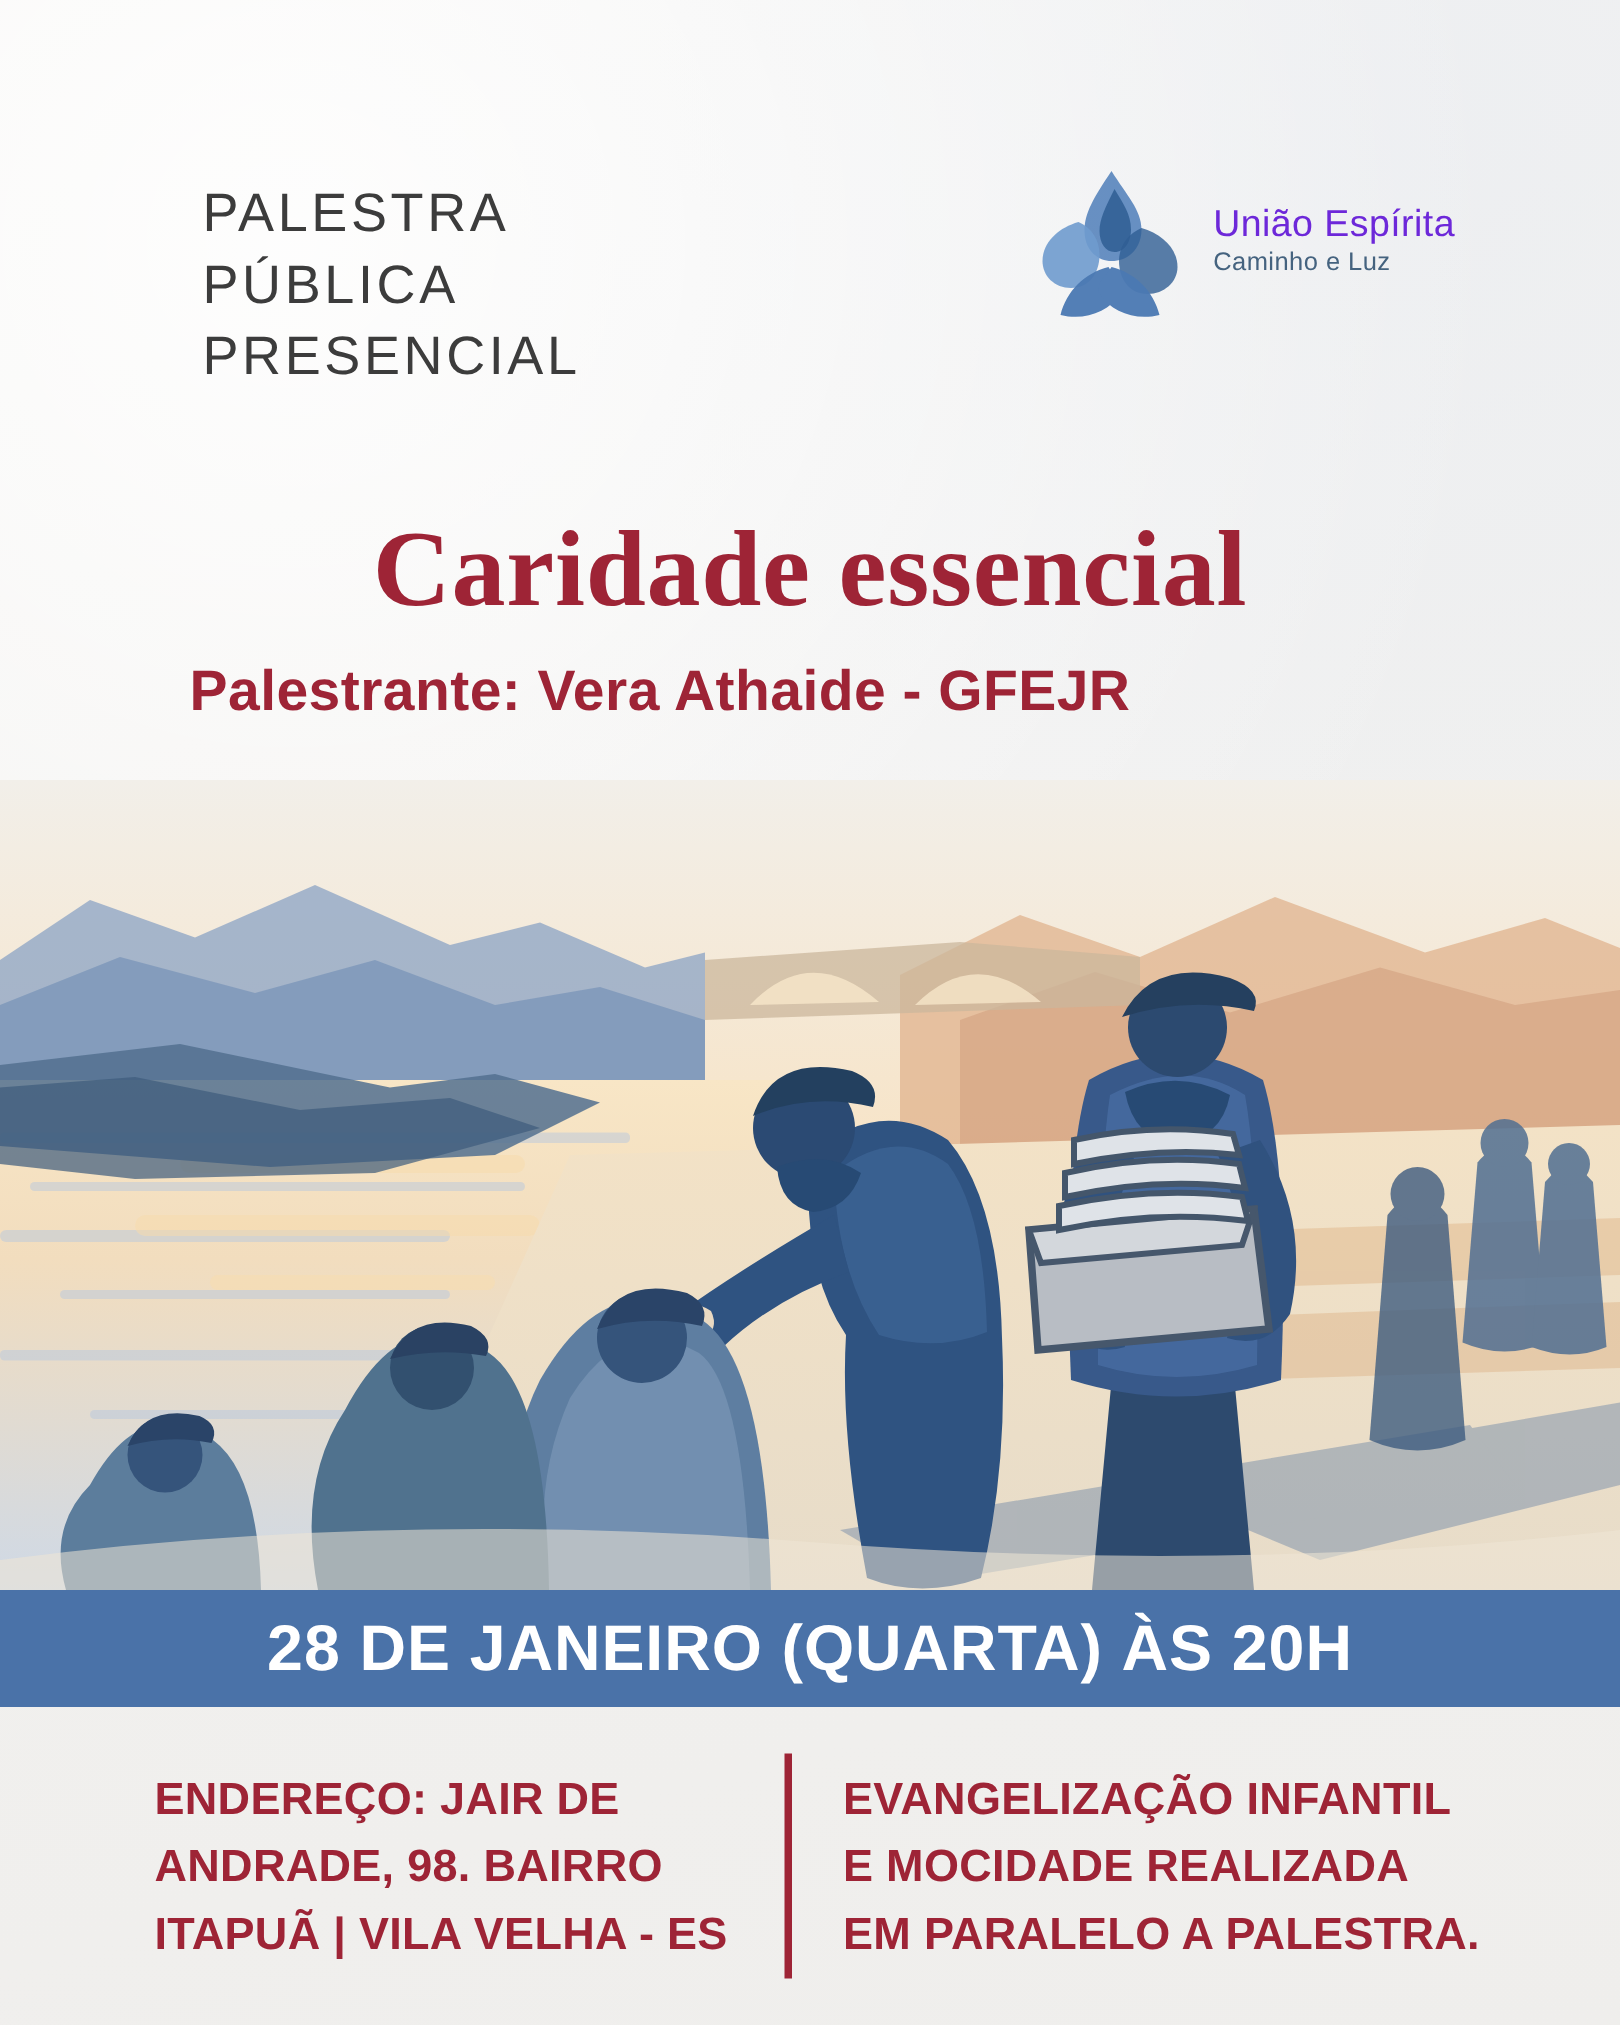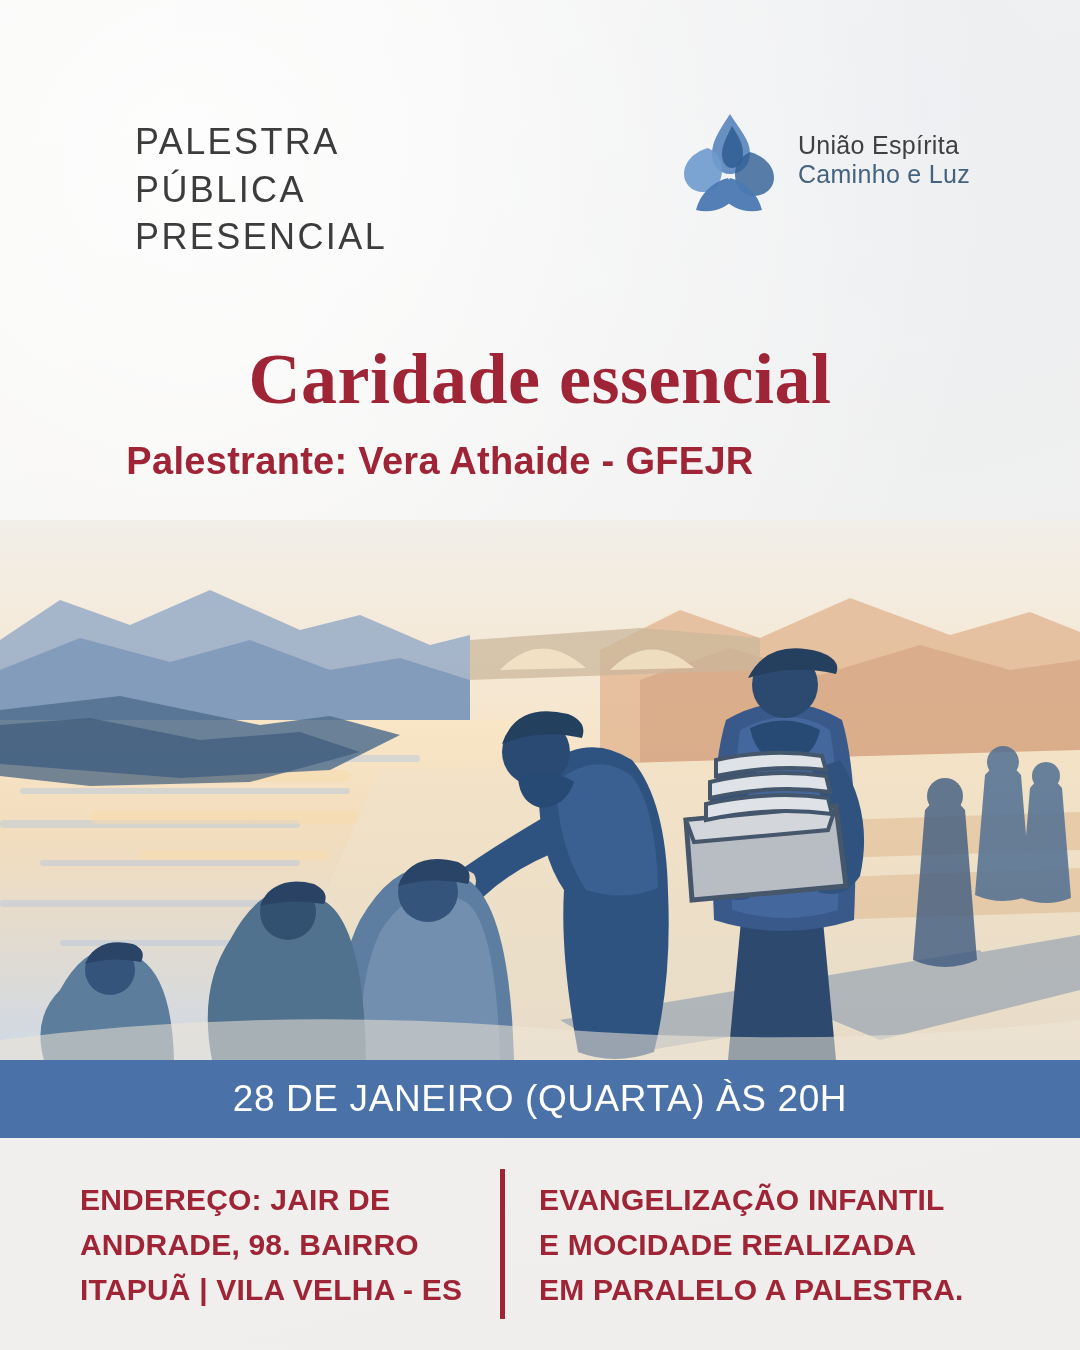--- a/index.html
+++ b/index.html
@@ -64,26 +64,26 @@
     flex: none;
   }
   .logo-text {
     display: flex;
     flex-direction: column;
     align-items: flex-start;
     line-height: 1;
   }
   .logo-line1 {
     font-size: 25px;
-    color: #404040;
+    color: #6d28d9;
     letter-spacing: 0.3px;
     margin-bottom: 4px;
   }
   .logo-line2 {
-    font-size: 25px;
+    font-size: 17px;
     color: #45637f;
     letter-spacing: 0.3px;
     margin-bottom: 14px;
   }
   .logo-acronym {
     font-size: 58px;
     font-weight: 700;
     color: #2f5e93;
     letter-spacing: 1.5px;
     margin-top: 2px;
@@ -133,22 +133,22 @@
     left: 0;
     width: 1080px;
     height: 78px;
     background: #4a72a8;
     display: flex;
     align-items: center;
     justify-content: center;
   }
   .date-bar-text {
     color: #ffffff;
-    font-size: 37px;
-    font-weight: 400;
+    font-size: 43px;
+    font-weight: 700;
     letter-spacing: 0.6px;
   }
   
   .footer {
     position: absolute;
     top: 1138px;
     left: 0;
     width: 1080px;
     height: 212px;
     display: flex;
@@ -156,21 +156,21 @@
   }
   .footer-col {
     color: #9e2436;
     font-size: 30px;
     font-weight: 700;
     line-height: 1.5;
     white-space: pre-line;
     letter-spacing: 0.2px;
   }
   .footer-left {
-    padding-left: 80px;
+    padding-left: 103px;
     width: 400px;
   }
   .footer-divider {
     width: 5px;
     height: 150px;
     background: #9e2436;
     margin: 0 34px 0 20px;
     flex: none;
   }
   .footer-right {

